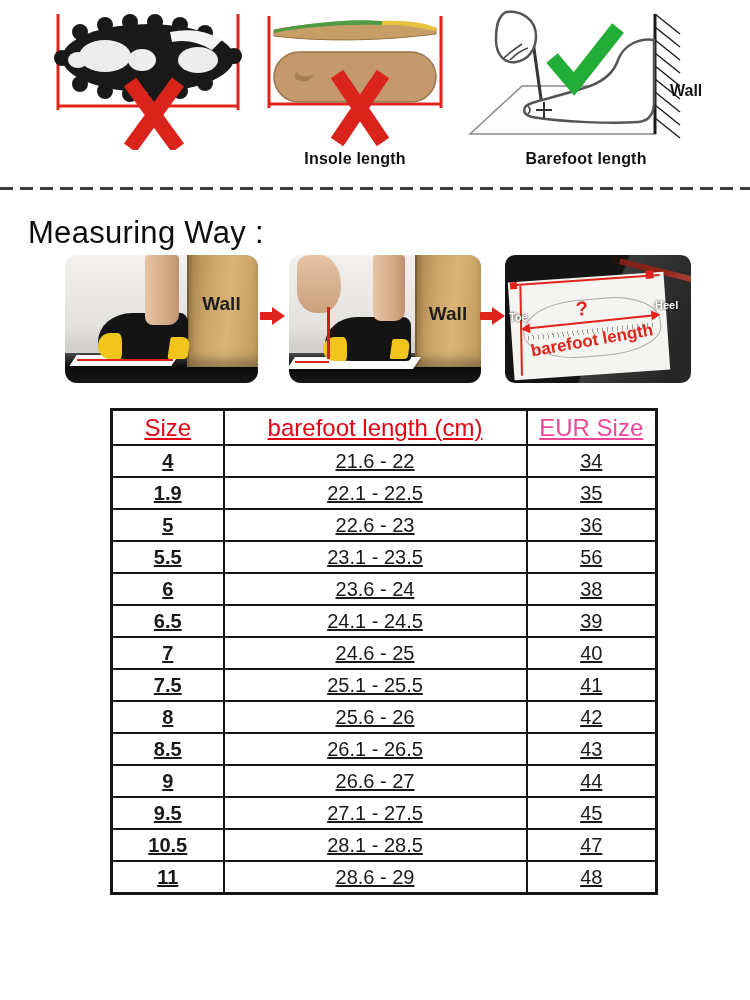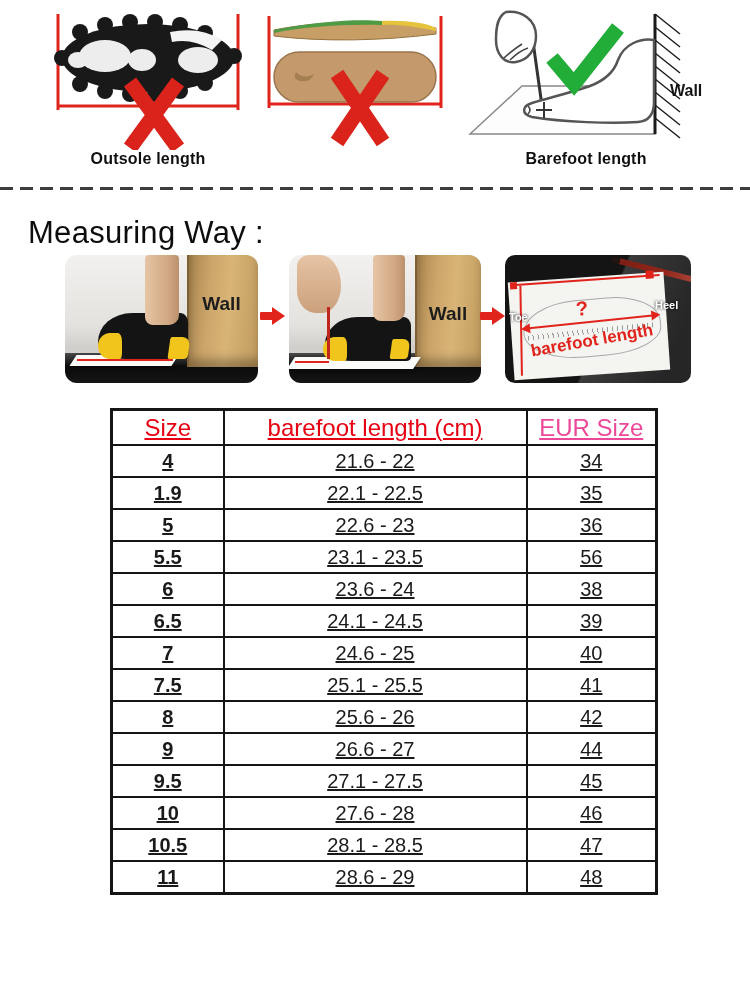--- a/index.html
+++ b/index.html
@@ -146,21 +146,20 @@
         <ellipse cx="92" cy="50" rx="14" ry="11"></ellipse>
       <ellipse cx="28" cy="50" rx="10" ry="8"></ellipse>
         <ellipse cx="148" cy="50" rx="20" ry="13"></ellipse>
       <path d="M120 22 Q 150 16 172 30 L 162 40 Q 142 28 122 32 Z" fill="#f4f4f4"></path>
     </g>
     <g class="xmark">
       <line x1="80" y1="72" x2="128" y2="138"></line>
         <line x1="128" y1="72" x2="80" y2="138"></line>
     </g>
   </svg>
-  <div class="fig-label">Outsole length</div>
 </div>
 
 <div class="fig" id="fig-insole">
   <svg width="186" height="140" viewBox="0 0 186 140">
     <g class="bracket">
       <line x1="7" y1="6" x2="7" y2="98"></line>
         <line x1="179" y1="6" x2="179" y2="98"></line>
       <line x1="7" y1="94" x2="179" y2="94"></line>
     </g>
     <g>
@@ -168,20 +167,21 @@
       <path d="M12 20 C 60 10, 100 9, 120 11 L 120 15 C 80 14, 40 17, 12 23 Z" fill="#4f9a44"></path>
       <path d="M120 11 C 145 10, 165 13, 174 18 L 174 21 C 150 16, 135 14, 120 15 Z" fill="#e6c33c"></path>
       <rect x="12" y="42" width="162" height="50" rx="25" fill="#c49a6c" stroke="#9a744e" stroke-width="1.5"></rect>
       <path d="M34 62 q 8 8 18 2 q -4 9 -14 7 q -8 -2 -4 -9 Z" fill="#a57e52"></path>
     </g>
     <g class="xmark">
       <line x1="75" y1="64" x2="121" y2="132"></line>
         <line x1="121" y1="64" x2="75" y2="132"></line>
     </g>
   </svg>
+  <div class="fig-label">Insole length</div>
 </div>
 
 <div class="fig" id="fig-barefoot">
   <svg width="240" height="140" viewBox="0 0 240 140">
     <polygon points="4,124 56,76 189,76 189,124" fill="#fdfdfd" stroke="#888" stroke-width="1.5"></polygon>
     <g stroke="#1a1a1a">
       <line x1="189" y1="4" x2="189" y2="124" stroke-width="3"></line>
       <g stroke-width="1.5">
         <line x1="189" y1="4" x2="214" y2="24"></line>
           <line x1="189" y1="17" x2="214" y2="37"></line>
@@ -329,35 +329,35 @@
         <td class="c0">7.5</td>
         <td class="c1">25.1 - 25.5</td>
         <td class="c2">41</td>
       </tr>
       <tr>
         <td class="c0">8</td>
         <td class="c1">25.6 - 26</td>
         <td class="c2">42</td>
       </tr>
       <tr>
+        <td class="c0">8.5</td>
+        <td class="c1">26.1 - 26.5</td>
+        <td class="c2">43</td>
+      </tr>
+      <tr>
         <td class="c0">9</td>
         <td class="c1">26.6 - 27</td>
         <td class="c2">44</td>
       </tr>
       <tr>
         <td class="c0">9.5</td>
         <td class="c1">27.1 - 27.5</td>
         <td class="c2">45</td>
       </tr>
       <tr>
-        <td class="c0">10</td>
-        <td class="c1">27.6 - 28</td>
-        <td class="c2">46</td>
-      </tr>
-      <tr>
         <td class="c0">10.5</td>
         <td class="c1">28.1 - 28.5</td>
         <td class="c2">47</td>
       </tr>
       <tr>
         <td class="c0">11</td>
         <td class="c1">28.6 - 29</td>
         <td class="c2">48</td>
       </tr>
     </tbody>

